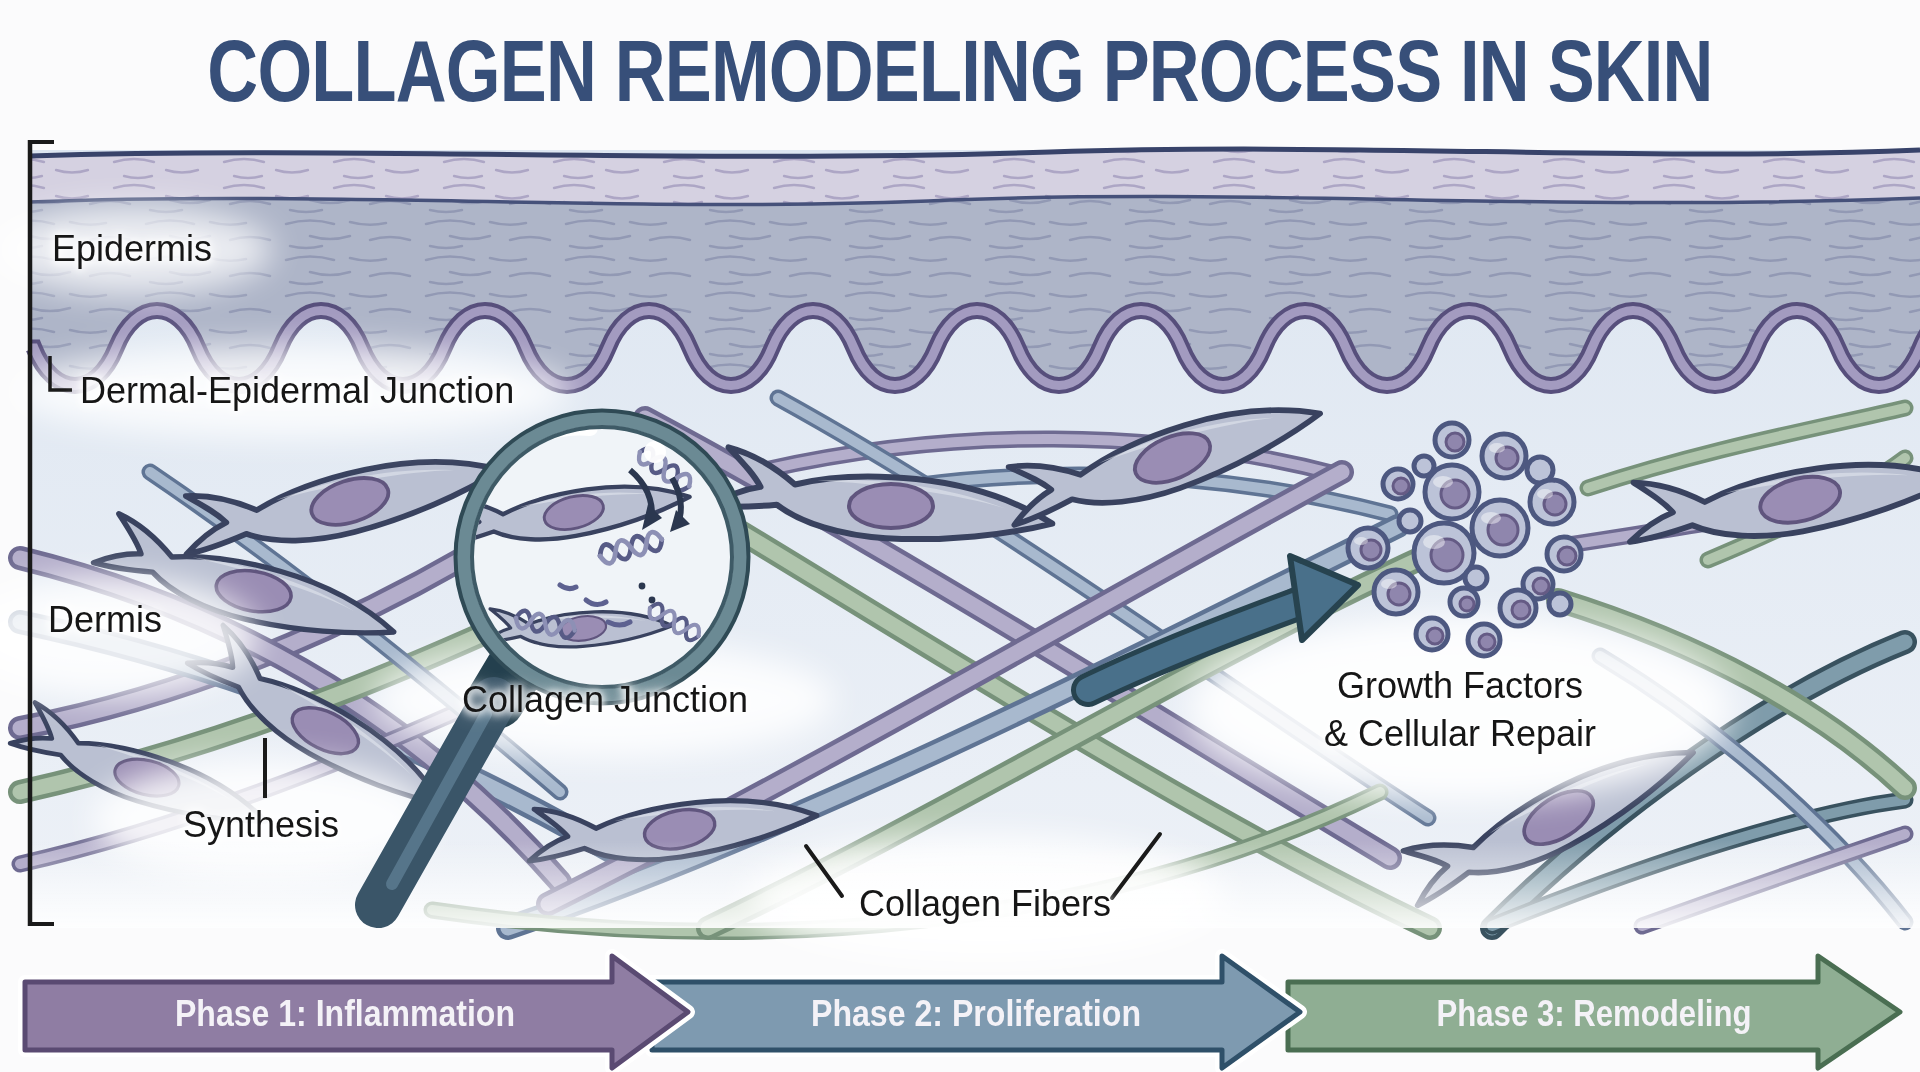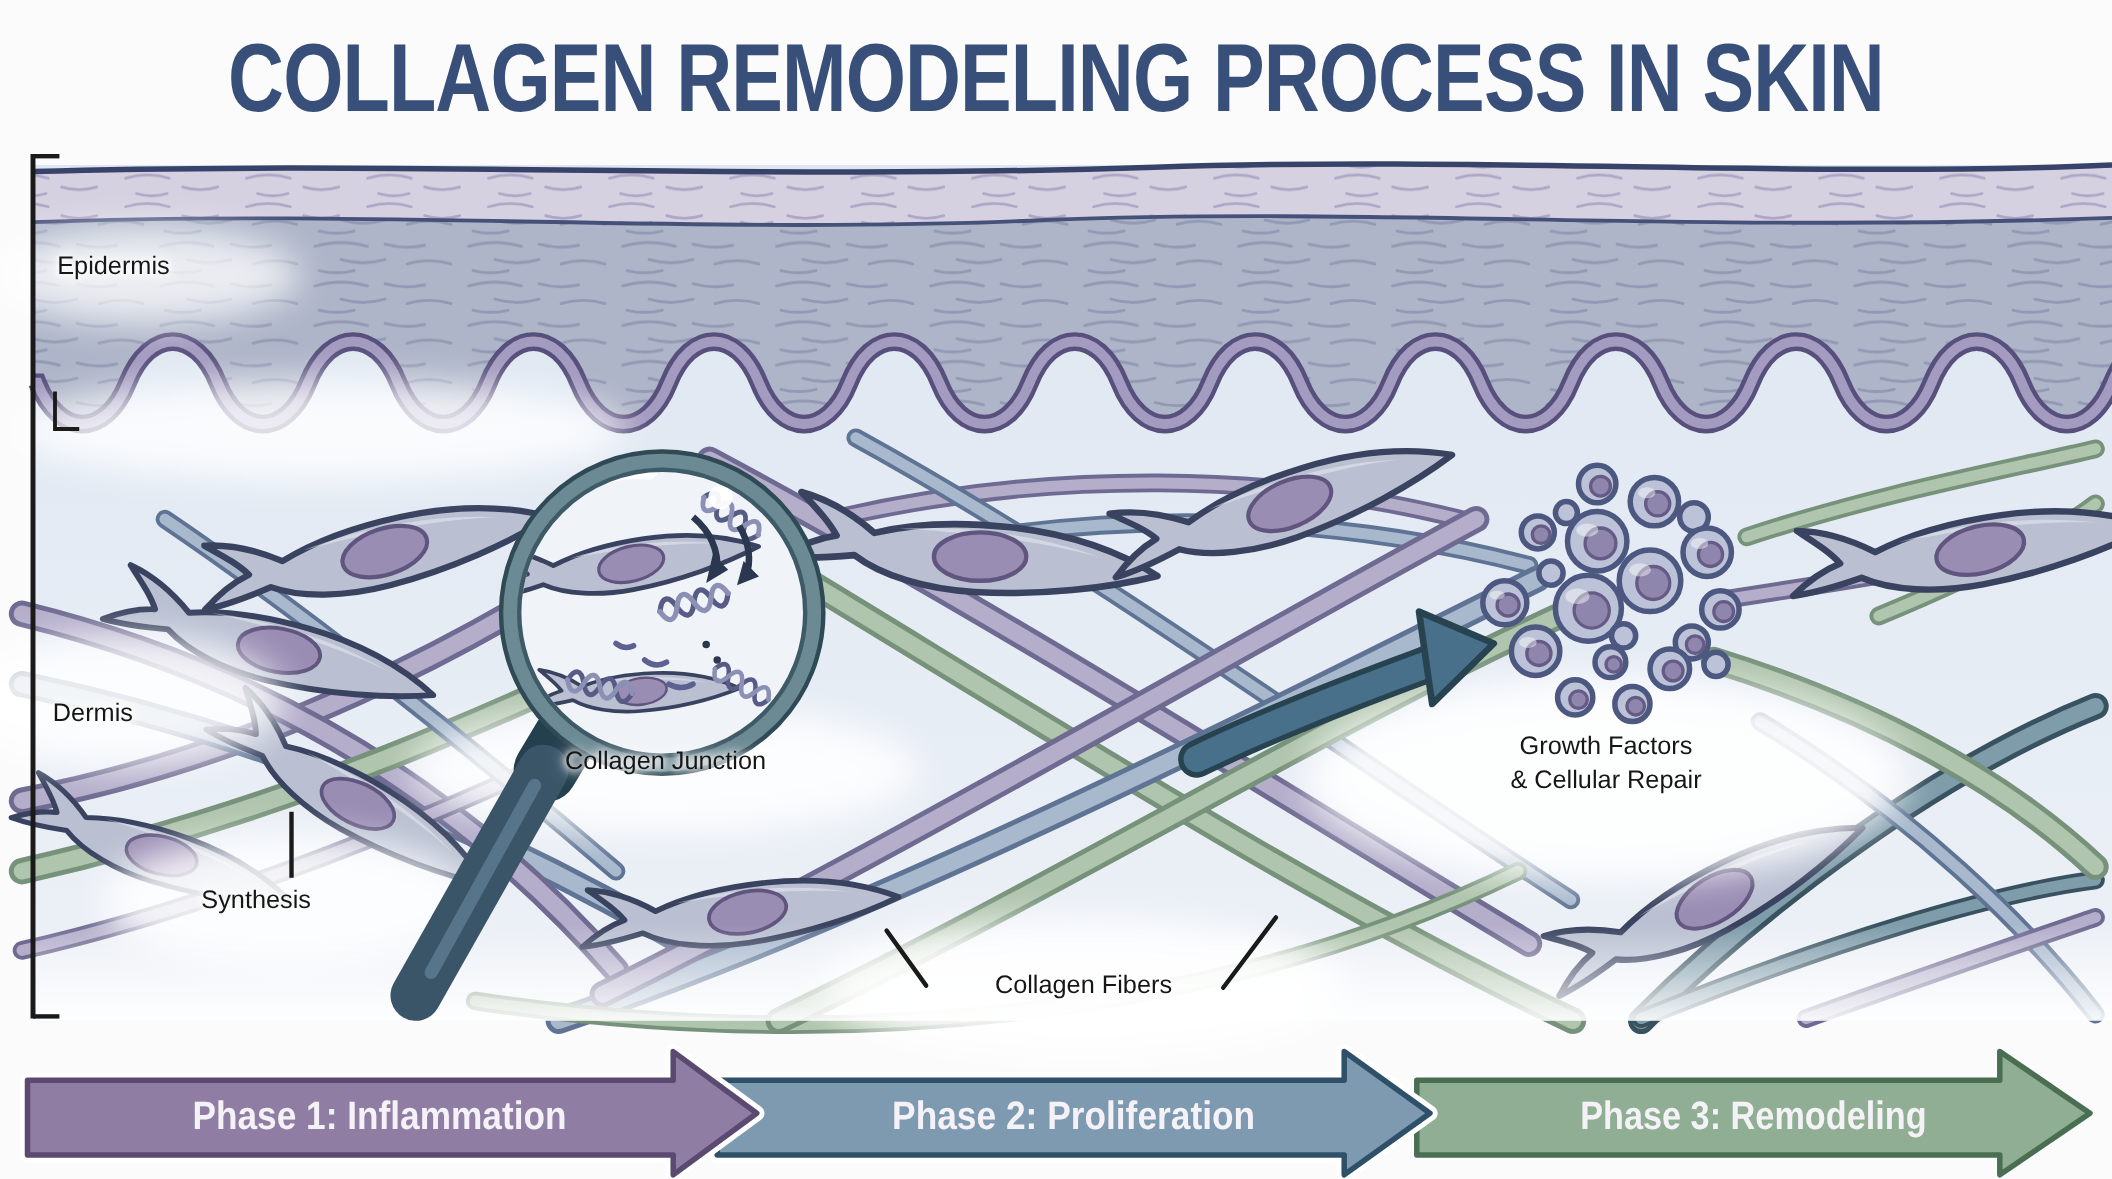--- a/index.html
+++ b/index.html
@@ -2,21 +2,21 @@
 <html><head>
 <meta charset="utf-8">
 <style>
   html,body{margin:0;padding:0;background:#fbfbfc;}
   .stage{position:relative;width:1920px;height:1072px;overflow:hidden;background:#fbfbfc;
          font-family:"Liberation Sans","DejaVu Sans",sans-serif;}
   .stage svg{position:absolute;left:0;top:0;}
   h1.title{position:absolute;left:0;top:20px;width:1920px;margin:0;text-align:center;
            font-size:88px;font-weight:700;letter-spacing:-1px;color:#374f79;white-space:nowrap;
            transform:scaleX(0.8);transform-origin:50% 50%;}
-  .lbl{position:absolute;font-size:23px;color:#161616;white-space:nowrap;
+  .lbl{position:absolute;font-size:36px;color:#161616;white-space:nowrap;
        text-shadow:0 0 6px #fff,0 0 12px #fff,0 0 20px #fff,0 2px 8px #fff;}
   .lbl.center{transform:translateX(-50%);text-align:center;line-height:1.34;}
   
   .f use{fill:none;stroke-linecap:round;}
   .f .c{stroke-width:24px;} .f .i{stroke-width:15px;}
   .f.thin .c{stroke-width:17px;} .f.thin .i{stroke-width:10px;}
   .f.p .c{stroke:#6e6a91;} .f.p .i{stroke:#b4aecb;}
   .f.g .c{stroke:#77927a;} .f.g .i{stroke:#b0c5ad;}
   .f.b .c{stroke:#5f7494;} .f.b .i{stroke:#a8b9ce;}
   .f.t .c{stroke:#39525f;} .f.t .i{stroke:#7f9cab;}
@@ -364,21 +364,22 @@
   <polygon points="25,982 612,982 612,956 688,1012 612,1068 612,1050 25,1050" fill="#ffffff" stroke="#ffffff" stroke-width="14" stroke-linejoin="round"></polygon>
   <g>
     <polygon points="25,982 612,982 612,956 688,1012 612,1068 612,1050 25,1050" stroke-width="5" stroke-linejoin="round" fill="#8f7da3" stroke="#5a4a72"></polygon>
     <text class="phaset" x="345" y="1026" textLength="340" lengthAdjust="spacingAndGlyphs">Phase 1: Inflammation</text>
   </g>
 </svg>
 
 <h1 class="title">COLLAGEN REMODELING PROCESS IN SKIN</h1>
 
 <div class="lbl" style="left:52px;top:228px;">Epidermis</div>
-<div class="lbl" style="left:48px;top:634px;">Dermis</div>
+<div class="lbl" style="left:80px;top:370px;">Dermal-Epidermal Junction</div>
+<div class="lbl" style="left:48px;top:599px;">Dermis</div>
 <div class="lbl" style="left:183px;top:804px;">Synthesis</div>
 <div class="lbl center" style="left:605px;top:676px;">Collagen Junction</div>
 <div class="lbl center" style="left:1460px;top:662px;">
   <div>Growth Factors</div>
   <div>&amp; Cellular Repair</div>
 </div>
 <div class="lbl center" style="left:985px;top:880px;">Collagen Fibers</div>
 
 </div>
 

